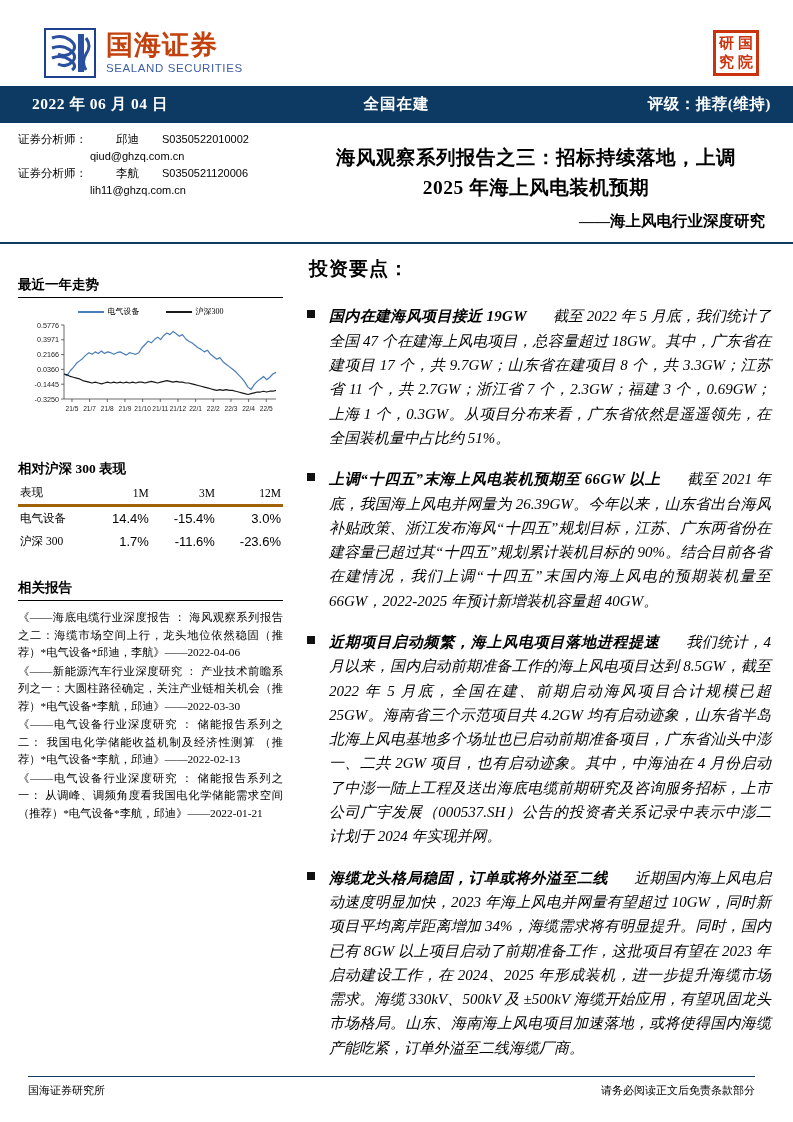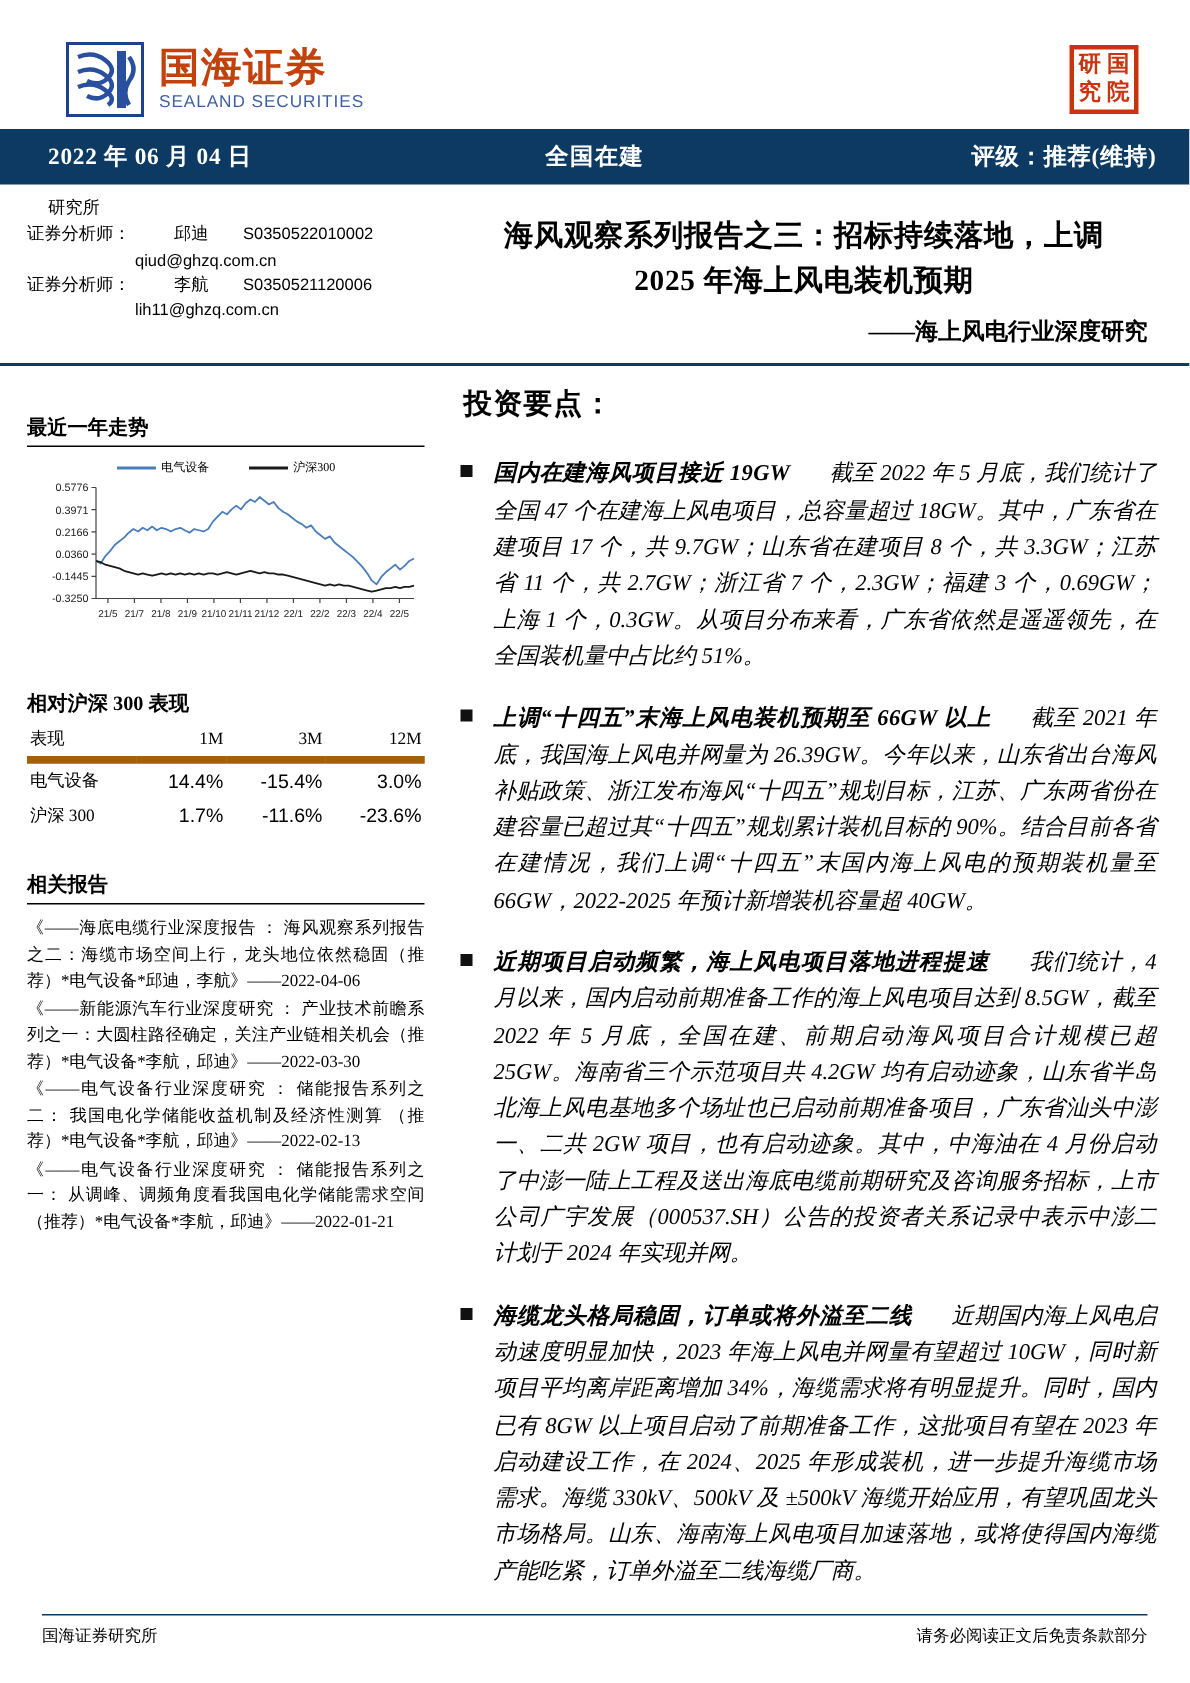--- a/index.html
+++ b/index.html
@@ -148,21 +148,21 @@
   table.perf {
     width: 100%;
     border-collapse: collapse;
     font-size: 11.5px;
   }
   table.perf th, table.perf td {
     padding: 4px 2px;
     text-align: right;
   }
   table.perf th:first-child, table.perf td:first-child { text-align: left; }
-  table.perf thead th { font-weight: normal; border-bottom: 5px solid #a16207; }
+  table.perf thead th { font-weight: normal; border-bottom: 3px solid #a16207; }
   .perf-num { font-family: "Liberation Sans", sans-serif; font-size: 13px; }
 
   
   .reports { font-size: 11.3px; line-height: 1.55; text-align: justify; }
   .report-item { margin-bottom: 1px; }
 
   
   .points-title {
     font-size: 19px;
     font-weight: bold;
@@ -189,21 +189,21 @@
   }
   .point-lead {
     font-weight: bold;
     letter-spacing: 0.3px;
   }
   .gap { display: inline-block; width: 26px; }
 
   
   .footer {
     position: absolute;
-    left: 0; right: 0;
+    left: 0; right: 10px;
     bottom: 24px;
     border-top: 1px solid #0d3a63;
     padding-top: 6px;
     margin: 0 28px;
     display: flex;
     justify-content: space-between;
     font-size: 11px;
   }
 </style>
 </head>
@@ -234,21 +234,20 @@
 
 <div class="ribbon">
   <div class="rib-date">2022 年 06 月 04 日</div>
   <div class="rib-kind">全国在建</div>
   <div class="rib-rating">评级：推荐(维持)</div>
 </div>
 
 <div style="display:flex; border-bottom:2px solid #0d3a63; margin:0 0 0 0;">
   <div style="width:295px; flex:none; padding:6px 12px 8px 18px; box-sizing:border-box;">
     <div class="analyst-block">
-      <div class="analyst-inst">研究所</div>
       <div class="analyst-row">
         <span class="analyst-role">证券分析师：</span>
         <span class="analyst-name">邱迪</span>
         <span class="analyst-code" style="margin-left:8px;">S0350522010002</span>
       </div>
       <div class="analyst-mail">qiud@ghzq.com.cn</div>
       <div class="analyst-row">
         <span class="analyst-role">证券分析师：</span>
         <span class="analyst-name">李航</span>
         <span class="analyst-code" style="margin-left:8px;">S0350521120006</span>

